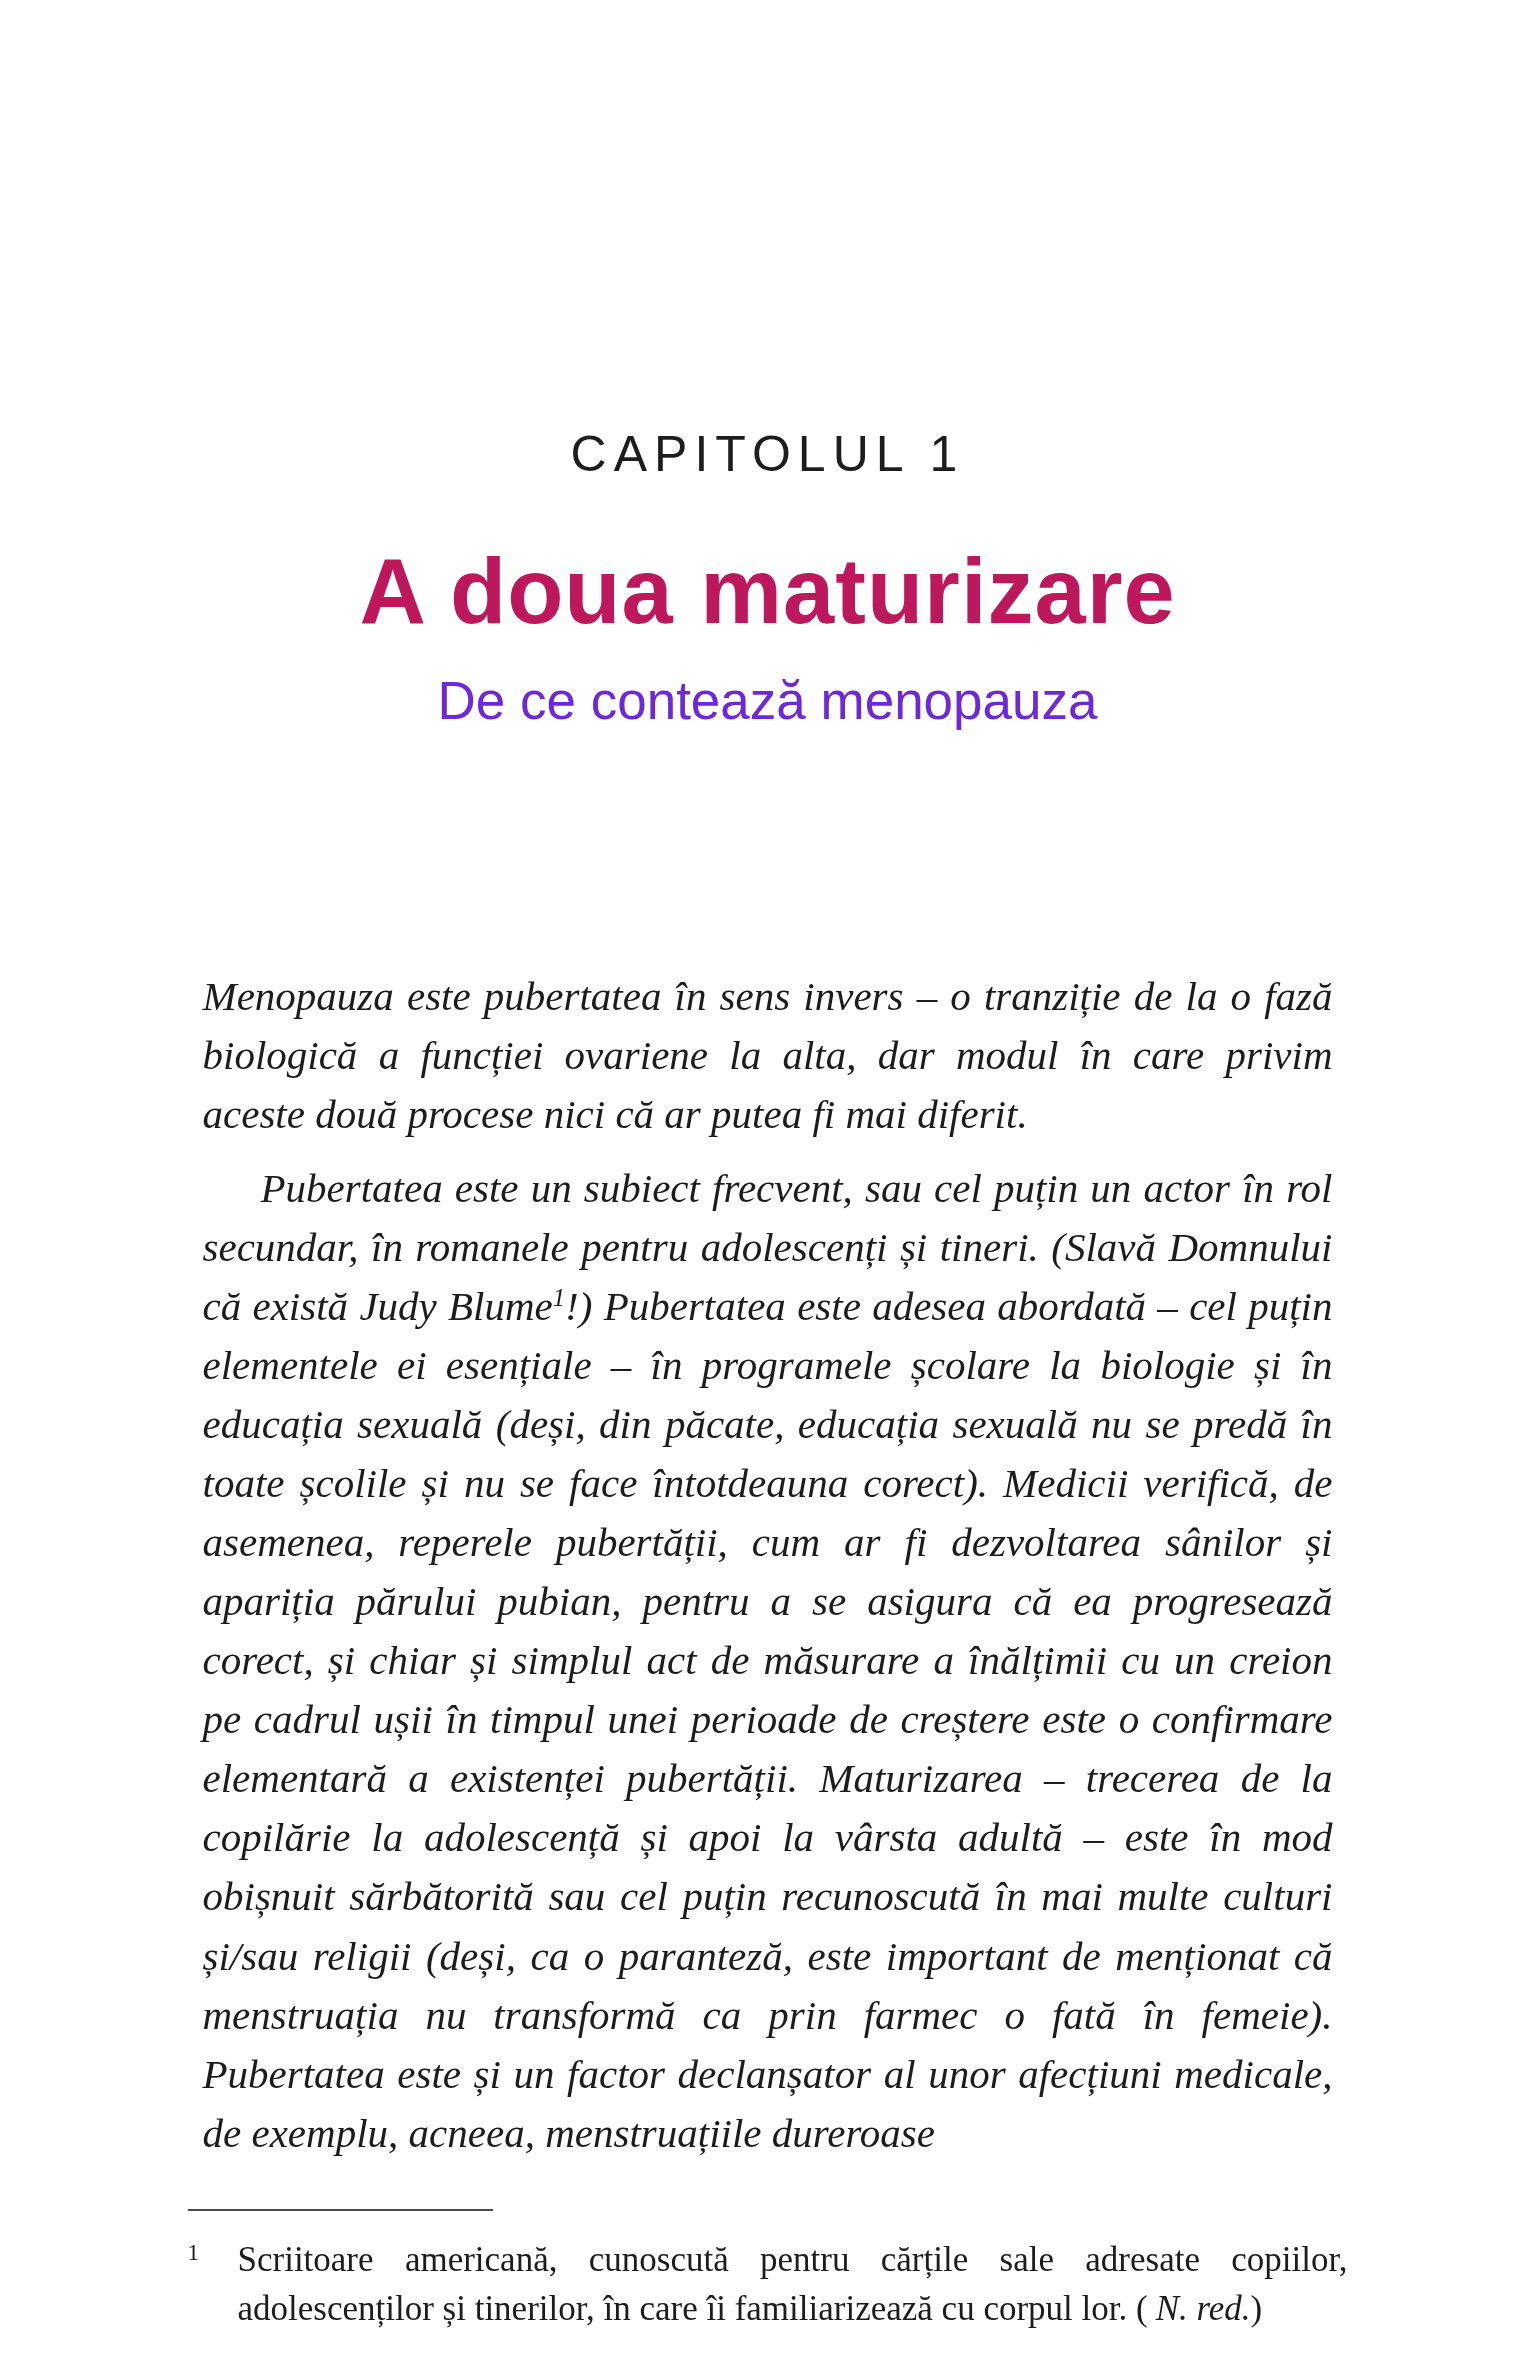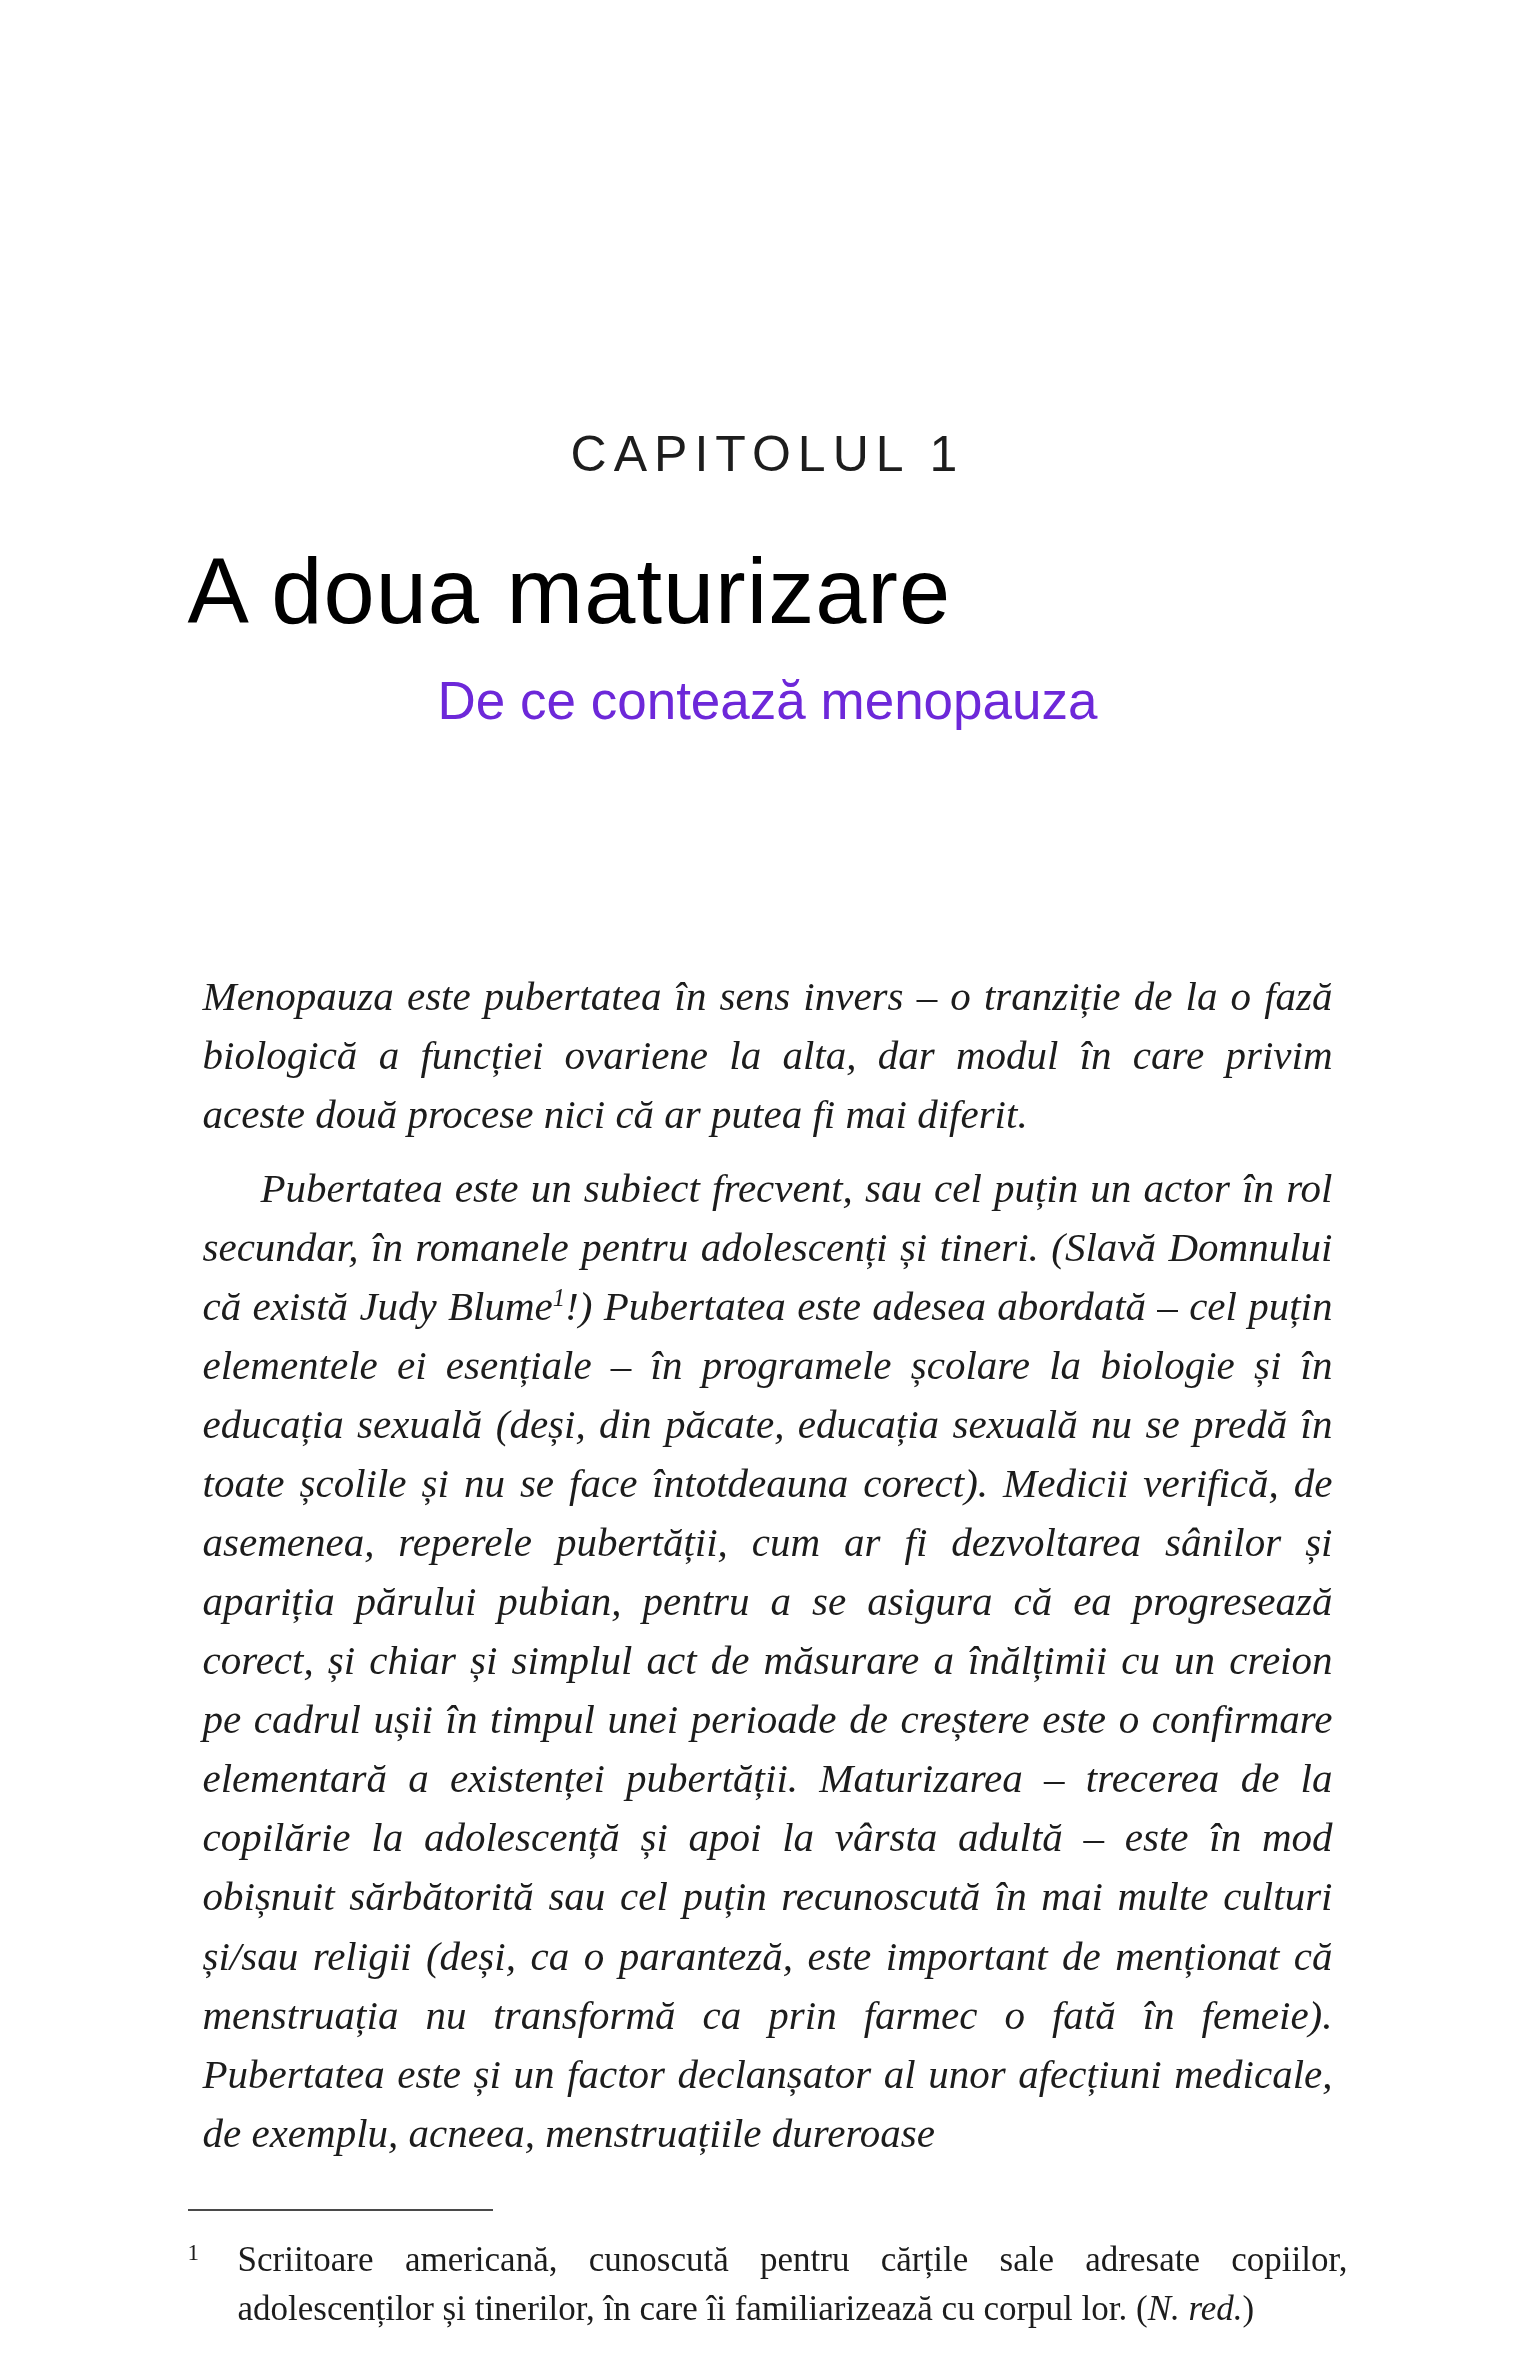--- a/index.html
+++ b/index.html
@@ -24,25 +24,26 @@
   
   .chapter-label {
     text-align: center;
     font-family: "Liberation Sans", sans-serif;
     font-size: 50px;
     font-weight: 400;
     letter-spacing: 7px;
     color: #1d1d1d;
   }
   .title {
+    text-align: center;
     font-family: "Liberation Sans", sans-serif;
     font-size: 92px;
-    font-weight: 400;
+    font-weight: 700;
     letter-spacing: 1px;
-    color: #000000;
+    color: #be185d;
     margin: 56px 0 0 0;
   }
   .subtitle {
     text-align: center;
     font-family: "Liberation Sans", sans-serif;
     font-size: 53px;
     font-weight: 400;
     color: #6d28d9;
     margin-top: 26px;
   }
@@ -88,20 +89,21 @@
   }
   .fn-marker {
     display: inline-block;
     width: 50px;
     text-indent: 0;
     font-size: 0.66em;
     vertical-align: 0.45em;
   }
   .fn-attr {
     font-style: italic;
+    margin-left: 8px;
   }
 </style>
 </head>
 <body>
 
 <div class="page">
   <div class="content">
 
     <header class="chapter-head">
       <div class="chapter-label">CAPITOLUL 1</div>

